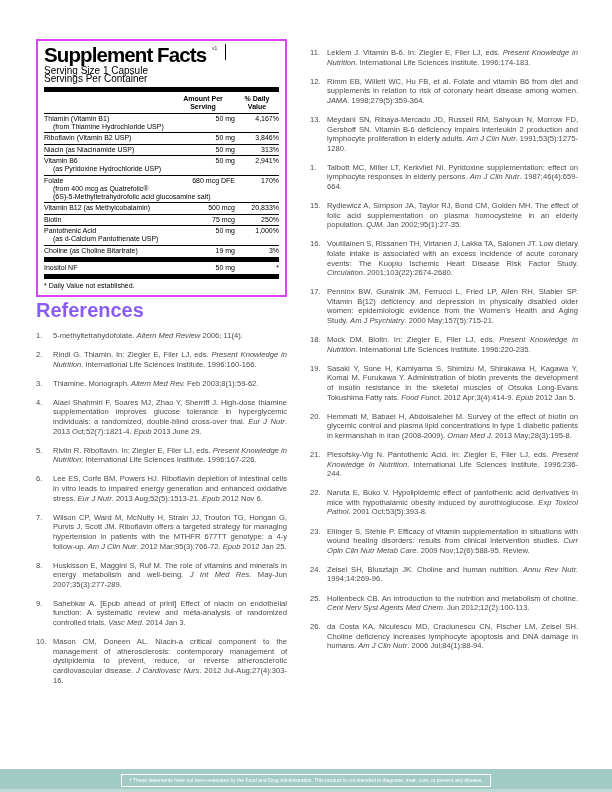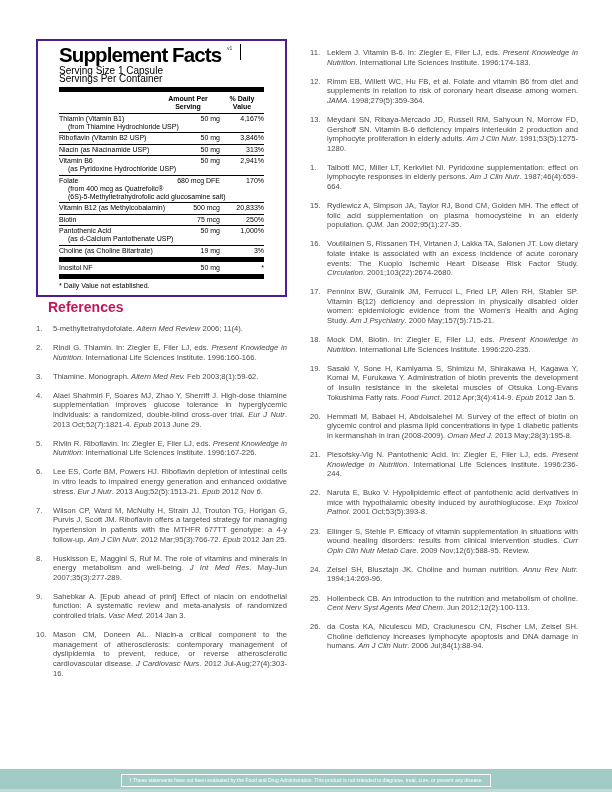--- a/index.html
+++ b/index.html
@@ -4,21 +4,21 @@
 <style>
   html,body{margin:0;padding:0;}
   body{
     width:612px;height:792px;position:relative;background:#ffffff;
     font-family:"Liberation Sans", sans-serif;color:#1a1a1a;overflow:hidden;
   }
 
   
   .sf-box{
     position:absolute;left:36px;top:39px;width:251px;box-sizing:border-box;
-    border:2px solid #4c1d95;padding:3px 21px 4px;background:#fff;color:#000;
+    border:2px solid #d946ef;padding:3px 6px 4px;background:#fff;color:#000;
   }
   .sf-title{
     font-size:20.5px;font-weight:bold;letter-spacing:-0.9px;line-height:21px;
     margin:0 0 2px 0;position:relative;white-space:nowrap;
   }
   .sf-vmark{
     position:absolute;left:168px;top:-6px;font-size:5px;font-weight:normal;
     letter-spacing:0;color:#333;
   }
   .sf-titlerule{
@@ -39,21 +39,21 @@
   .sf-name{flex:1;}
   .sf-amt{text-align:right;white-space:nowrap;margin-left:3px;}
   .sf-dv{width:44px;text-align:right;white-space:nowrap;}
   .sf-sub{display:block;padding-left:9px;}
   .sf-bar{height:5px;background:#000;margin:1px 0;}
   .sf-footnote{font-size:7px;line-height:8.3px;padding-top:2px;}
 
   
   .refs-left{position:absolute;left:36px;top:299px;width:251px;}
   .refs-right{position:absolute;left:310px;top:48px;width:268px;}
-  .refs-heading{font-size:14px;font-weight:bold;color:#be185d;margin:0 0 9px 12px;}
+  .refs-heading{font-size:20px;font-weight:bold;color:#8b5cf6;margin:0 0 9px 0;}
   .ref-item{display:flex;margin-bottom:9.5px;color:#4b4b4b;font-size:7.6px;line-height:9.6px;}
   .ref-num{width:17px;flex:none;}
   .ref-text{flex:1;text-align:justify;}
   .ref-text .it{font-style:italic;}
 
   
   .footer-bar{
     position:absolute;left:0;top:769px;width:612px;height:23px;background:#a3cbc5;
     display:flex;align-items:center;justify-content:center;
   }

